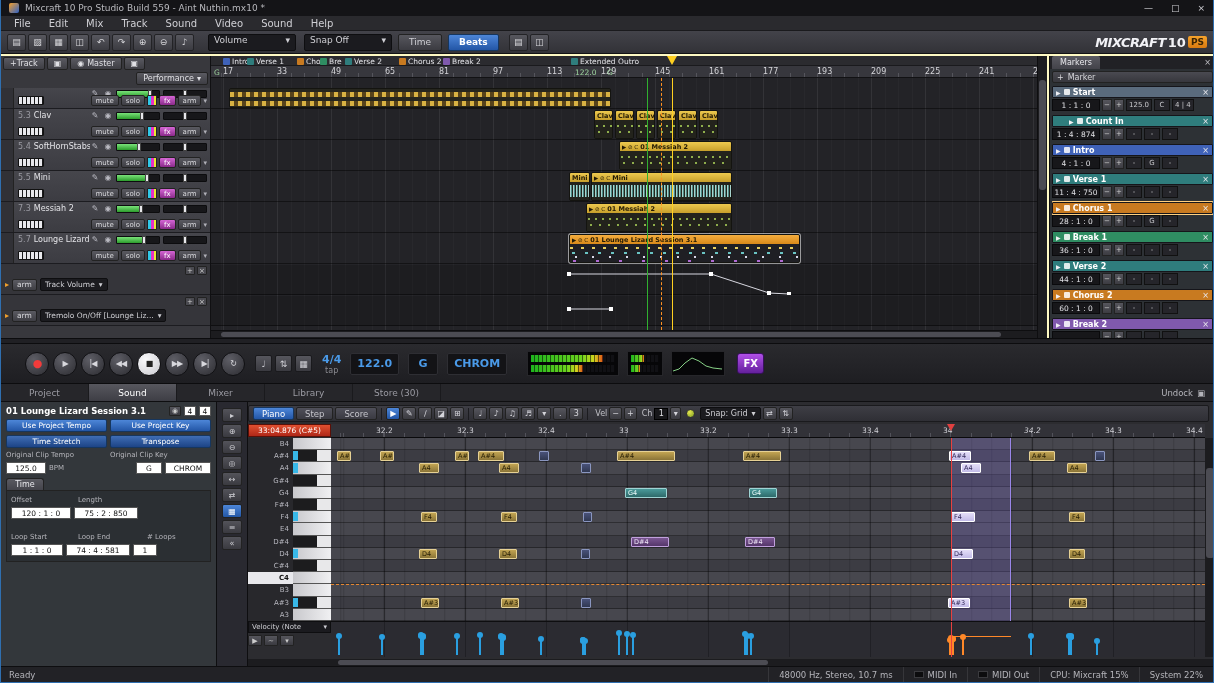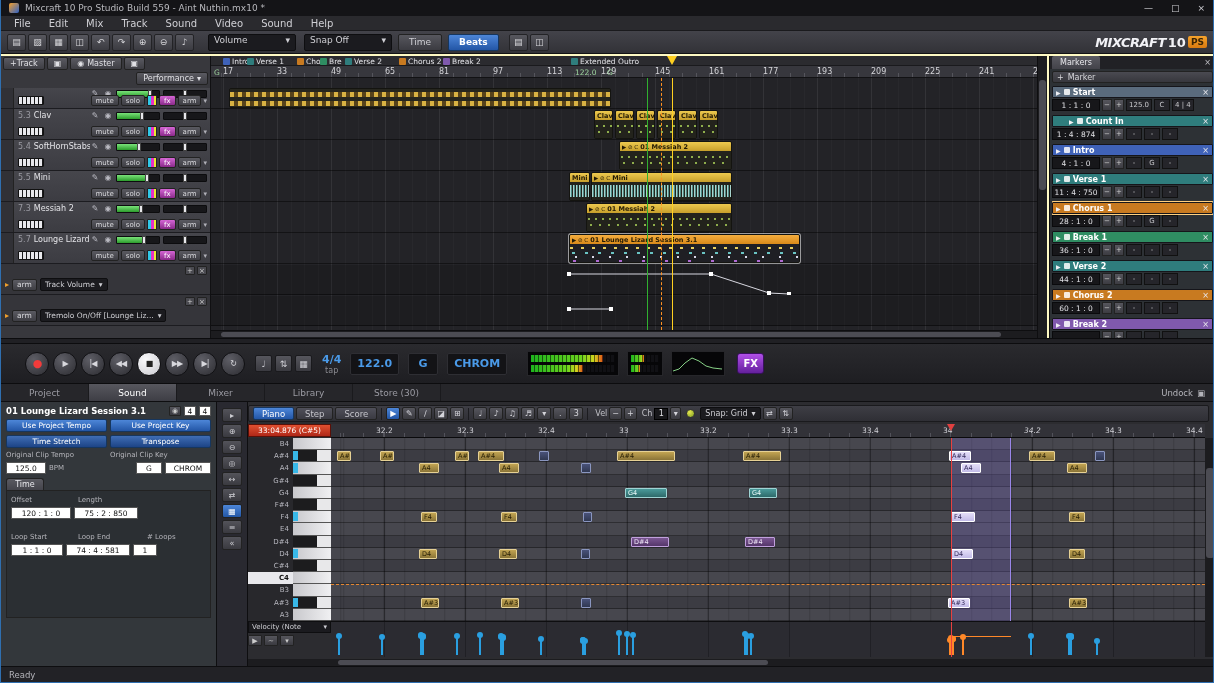--- a/index.html
+++ b/index.html
@@ -137,21 +137,21 @@
 #sound-panel{position:absolute;left:0;top:0;width:216px;height:264px;background:#33373b;border-right:1px solid #0e0e10;padding:4px 5px}
 .sp-row{display:flex;align-items:center;gap:3px;margin-bottom:3px}
 #sp-name{font-size:8.5px;font-weight:bold;color:#fff;white-space:nowrap}
 .sp-mini{width:12px;height:10px;background:linear-gradient(#56565d,#3a3a40);border:1px solid #222;font-size:7px;color:#ccc;display:flex;align-items:center;justify-content:center;border-radius:1px}
 .sp-sig{width:12px;height:10px;background:#fff;color:#111;font-size:7.5px;display:flex;align-items:center;justify-content:center;border:1px solid #555}
 .sp-btn{flex:1;height:13px;background:linear-gradient(#4d86d8,#2356a6);border:1px solid #16365e;border-radius:2px;color:#fff;font-size:7.5px;display:flex;align-items:center;justify-content:center;white-space:nowrap}
 .sp-btn.dim{background:linear-gradient(#3f6db4,#1d4486)}
 .sp-lbl{font-size:7px;color:#b4b4ba;flex:1;white-space:nowrap}
 .inp{background:#fff;color:#111;border:1px solid #555;height:12px;font-size:7.5px;display:flex;align-items:center;justify-content:center;padding:0 3px;white-space:nowrap}
 .sp-tab{width:38px;height:12px;background:linear-gradient(#5a5a61,#44444b);color:#e8e8ec;font-size:8px;display:flex;align-items:center;justify-content:center;border:1px solid #222;border-bottom:none;border-radius:3px 3px 0 0;margin-top:4px}
-.sp-box{border:1px solid #222;background:#2b2f33;padding:5px 4px;height:128px}
+.sp-box{border:1px solid #222;background:#2b2f33;padding:5px 4px;height:72px}
 #side-strip{position:absolute;left:216px;top:0;width:31px;height:264px;background:#292930;border-right:1px solid #0e0e10;display:flex;flex-direction:column;align-items:center;gap:2px;padding-top:6px}
 .st-btn{width:20px;height:14px;background:linear-gradient(#53535a,#3a3a40);border:1px solid #222;border-radius:2px;color:#cfcfd4;font-size:8px;display:flex;align-items:center;justify-content:center}
 .st-btn.blue{background:linear-gradient(#4d86d8,#2356a6);color:#fff}
 
 #pr-toolbar{position:absolute;left:247px;top:3px;right:4px;height:17px;background:linear-gradient(#3e3e45,#2f2f35);border:1px solid #1a1a1d;border-radius:2px;display:flex;align-items:center;gap:2px;padding:0 4px;overflow:hidden}
 .pr-tab{height:13px;padding:0 8px;font-size:8.5px;color:#c4c4ca;display:flex;align-items:center;background:linear-gradient(#50505a,#3a3a42);border:1px solid #222;border-radius:2px}
 .pr-tab.active{background:linear-gradient(#4d86d8,#2356a6);color:#fff;border-color:#16365e}
 .pr-btn{min-width:14px;height:13px;padding:0 2px;background:linear-gradient(#56565d,#3a3a40);border:1px solid #222;border-radius:2px;color:#d4d4da;font-size:8px;display:flex;align-items:center;justify-content:center}
 .pr-btn.bluebtn{background:linear-gradient(#4d86d8,#2356a6);color:#fff}
 .pr-btn.sm{min-width:11px}
@@ -1121,15 +1121,34 @@
     <div id="pr-hscroll">
         <div class="hs2"></div>
       </div>
     <div id="pr-vscroll">
         <div class="vs2"></div>
       </div>
   </div>
 
   <div id="statusbar" class="sec">
     <div id="sb-ready">Ready</div>
+    <div id="sb-right">
+      <div class="sb-item">
+          <span>48000 Hz, Stereo, 10.7 ms</span>
+        </div>
+      <div class="sb-item">
+          <span class="led"></span>
+          <span>MIDI In</span>
+        </div>
+      <div class="sb-item">
+          <span class="led"></span>
+          <span>MIDI Out</span>
+        </div>
+      <div class="sb-item">
+          <span>CPU: Mixcraft 15%</span>
+        </div>
+      <div class="sb-item">
+          <span>System 22%</span>
+        </div>
+    </div>
   </div>
 
 </div>
 
 </body></html>

